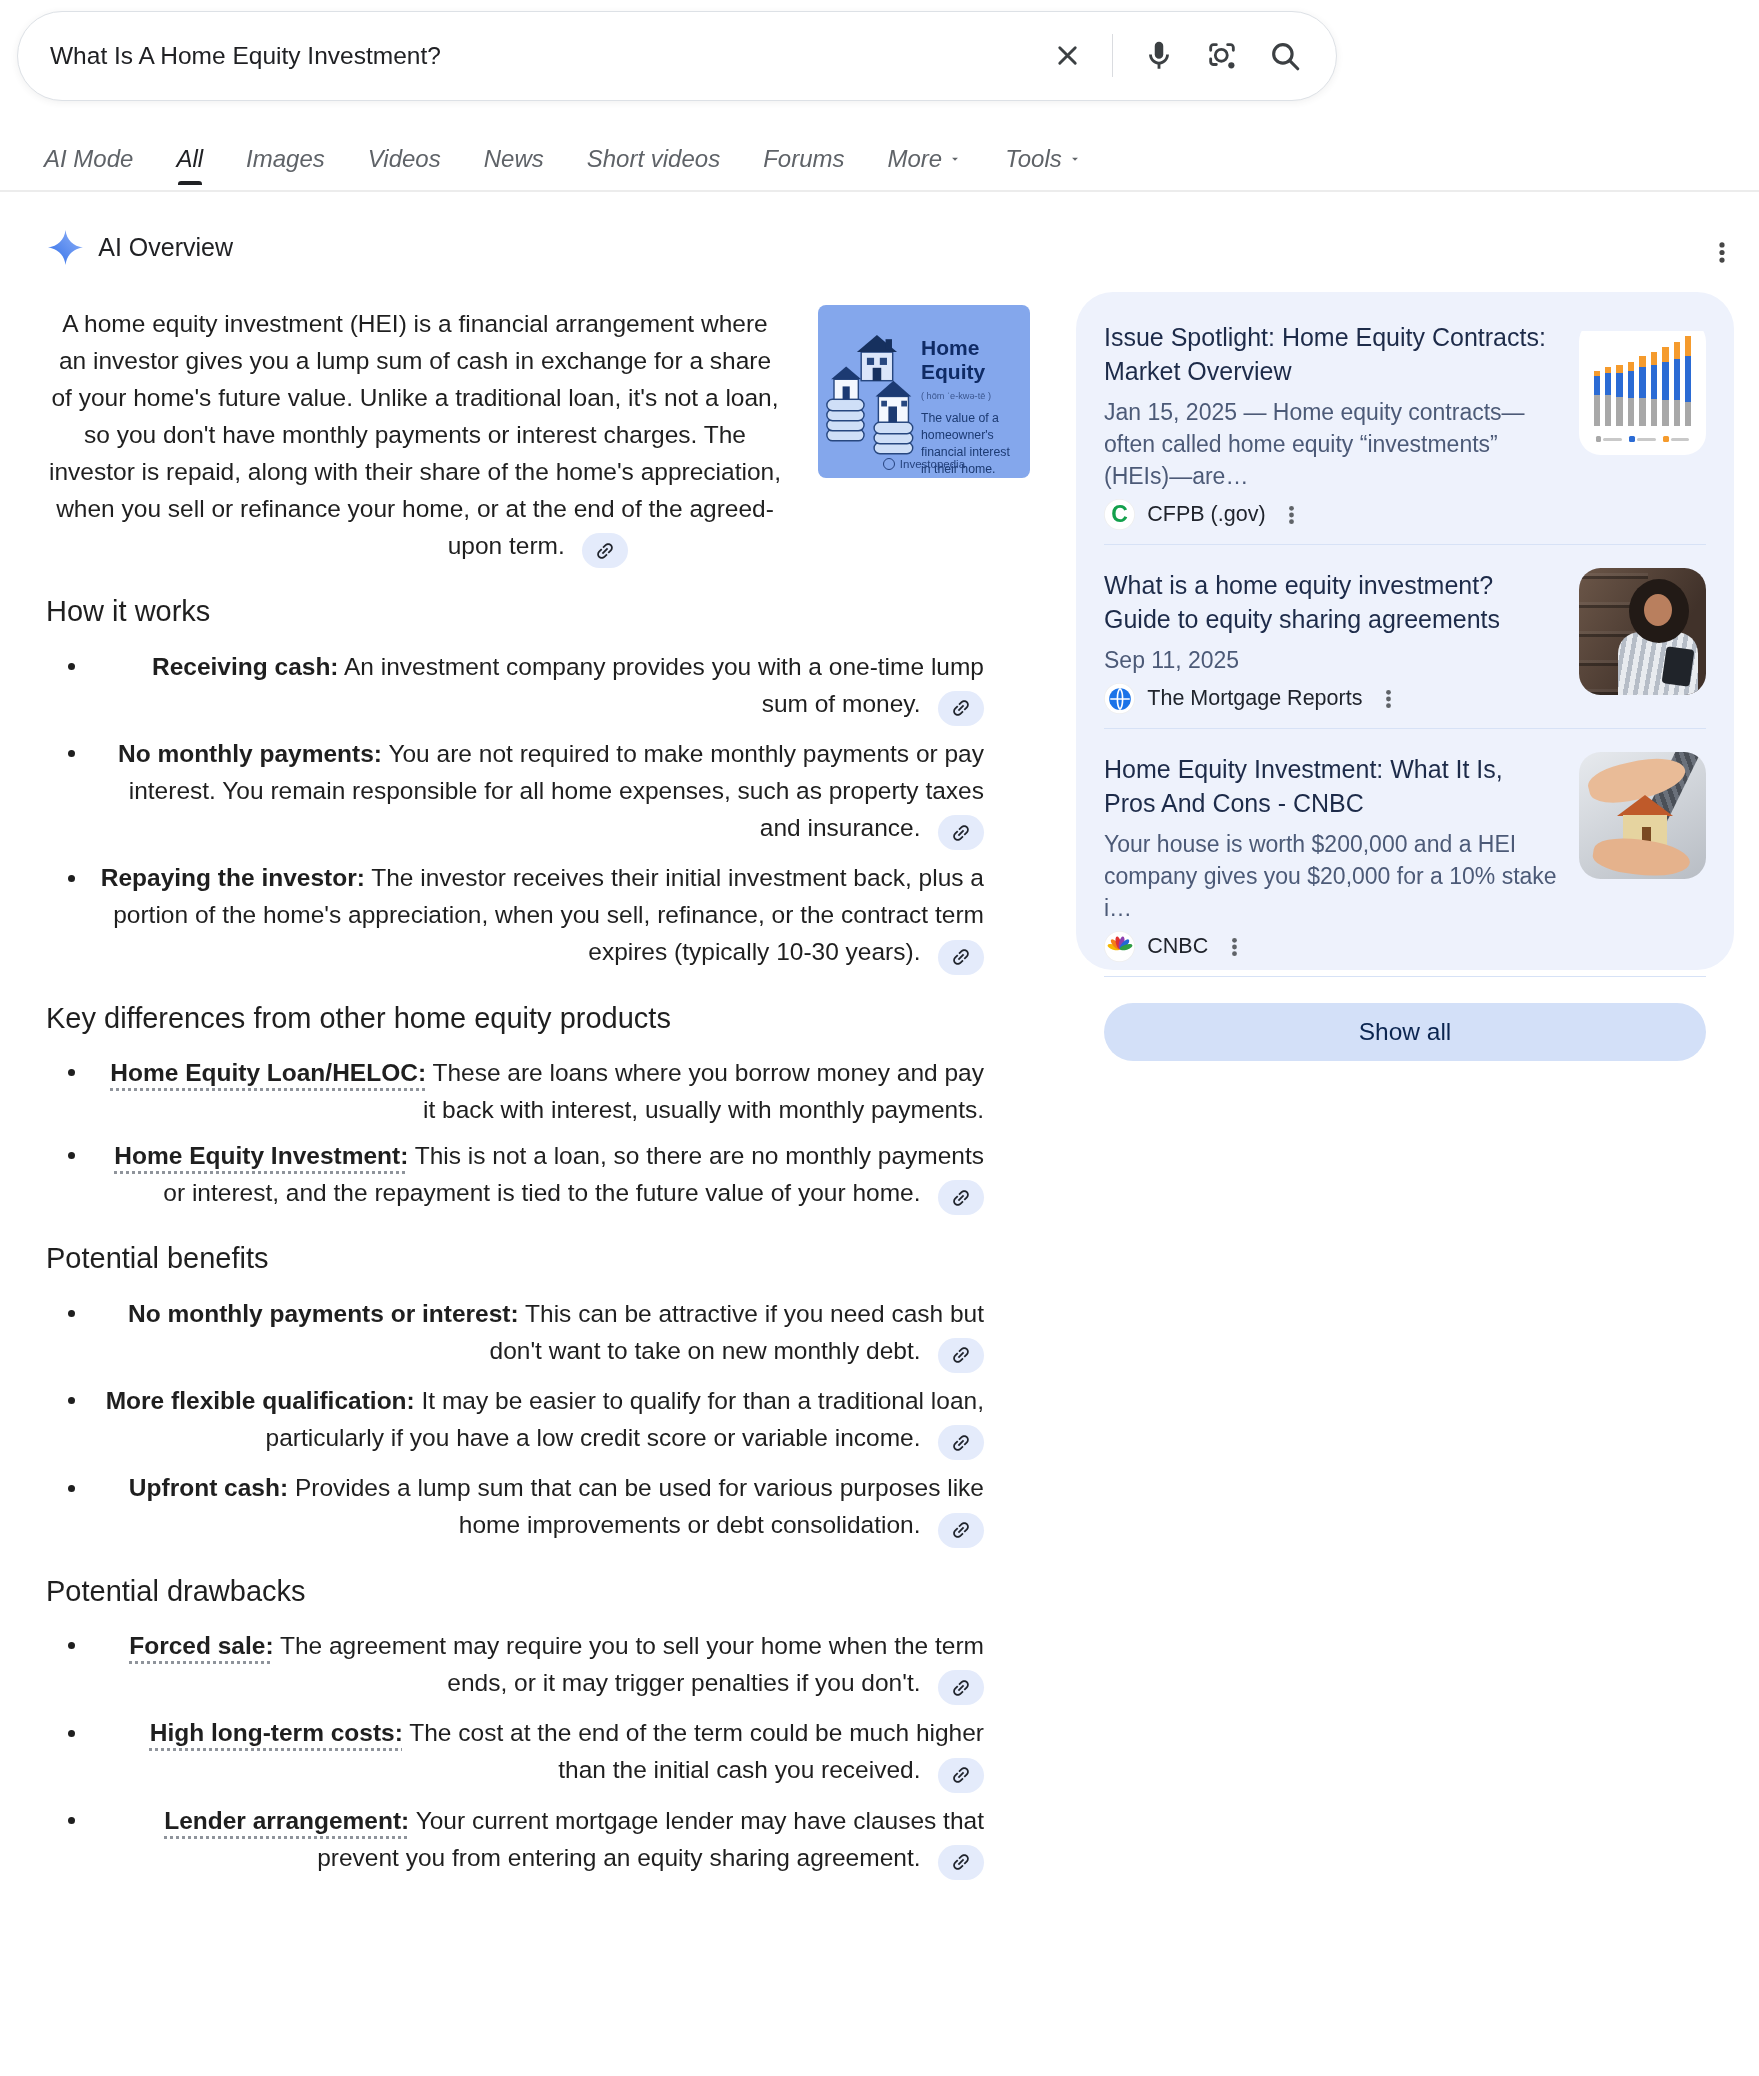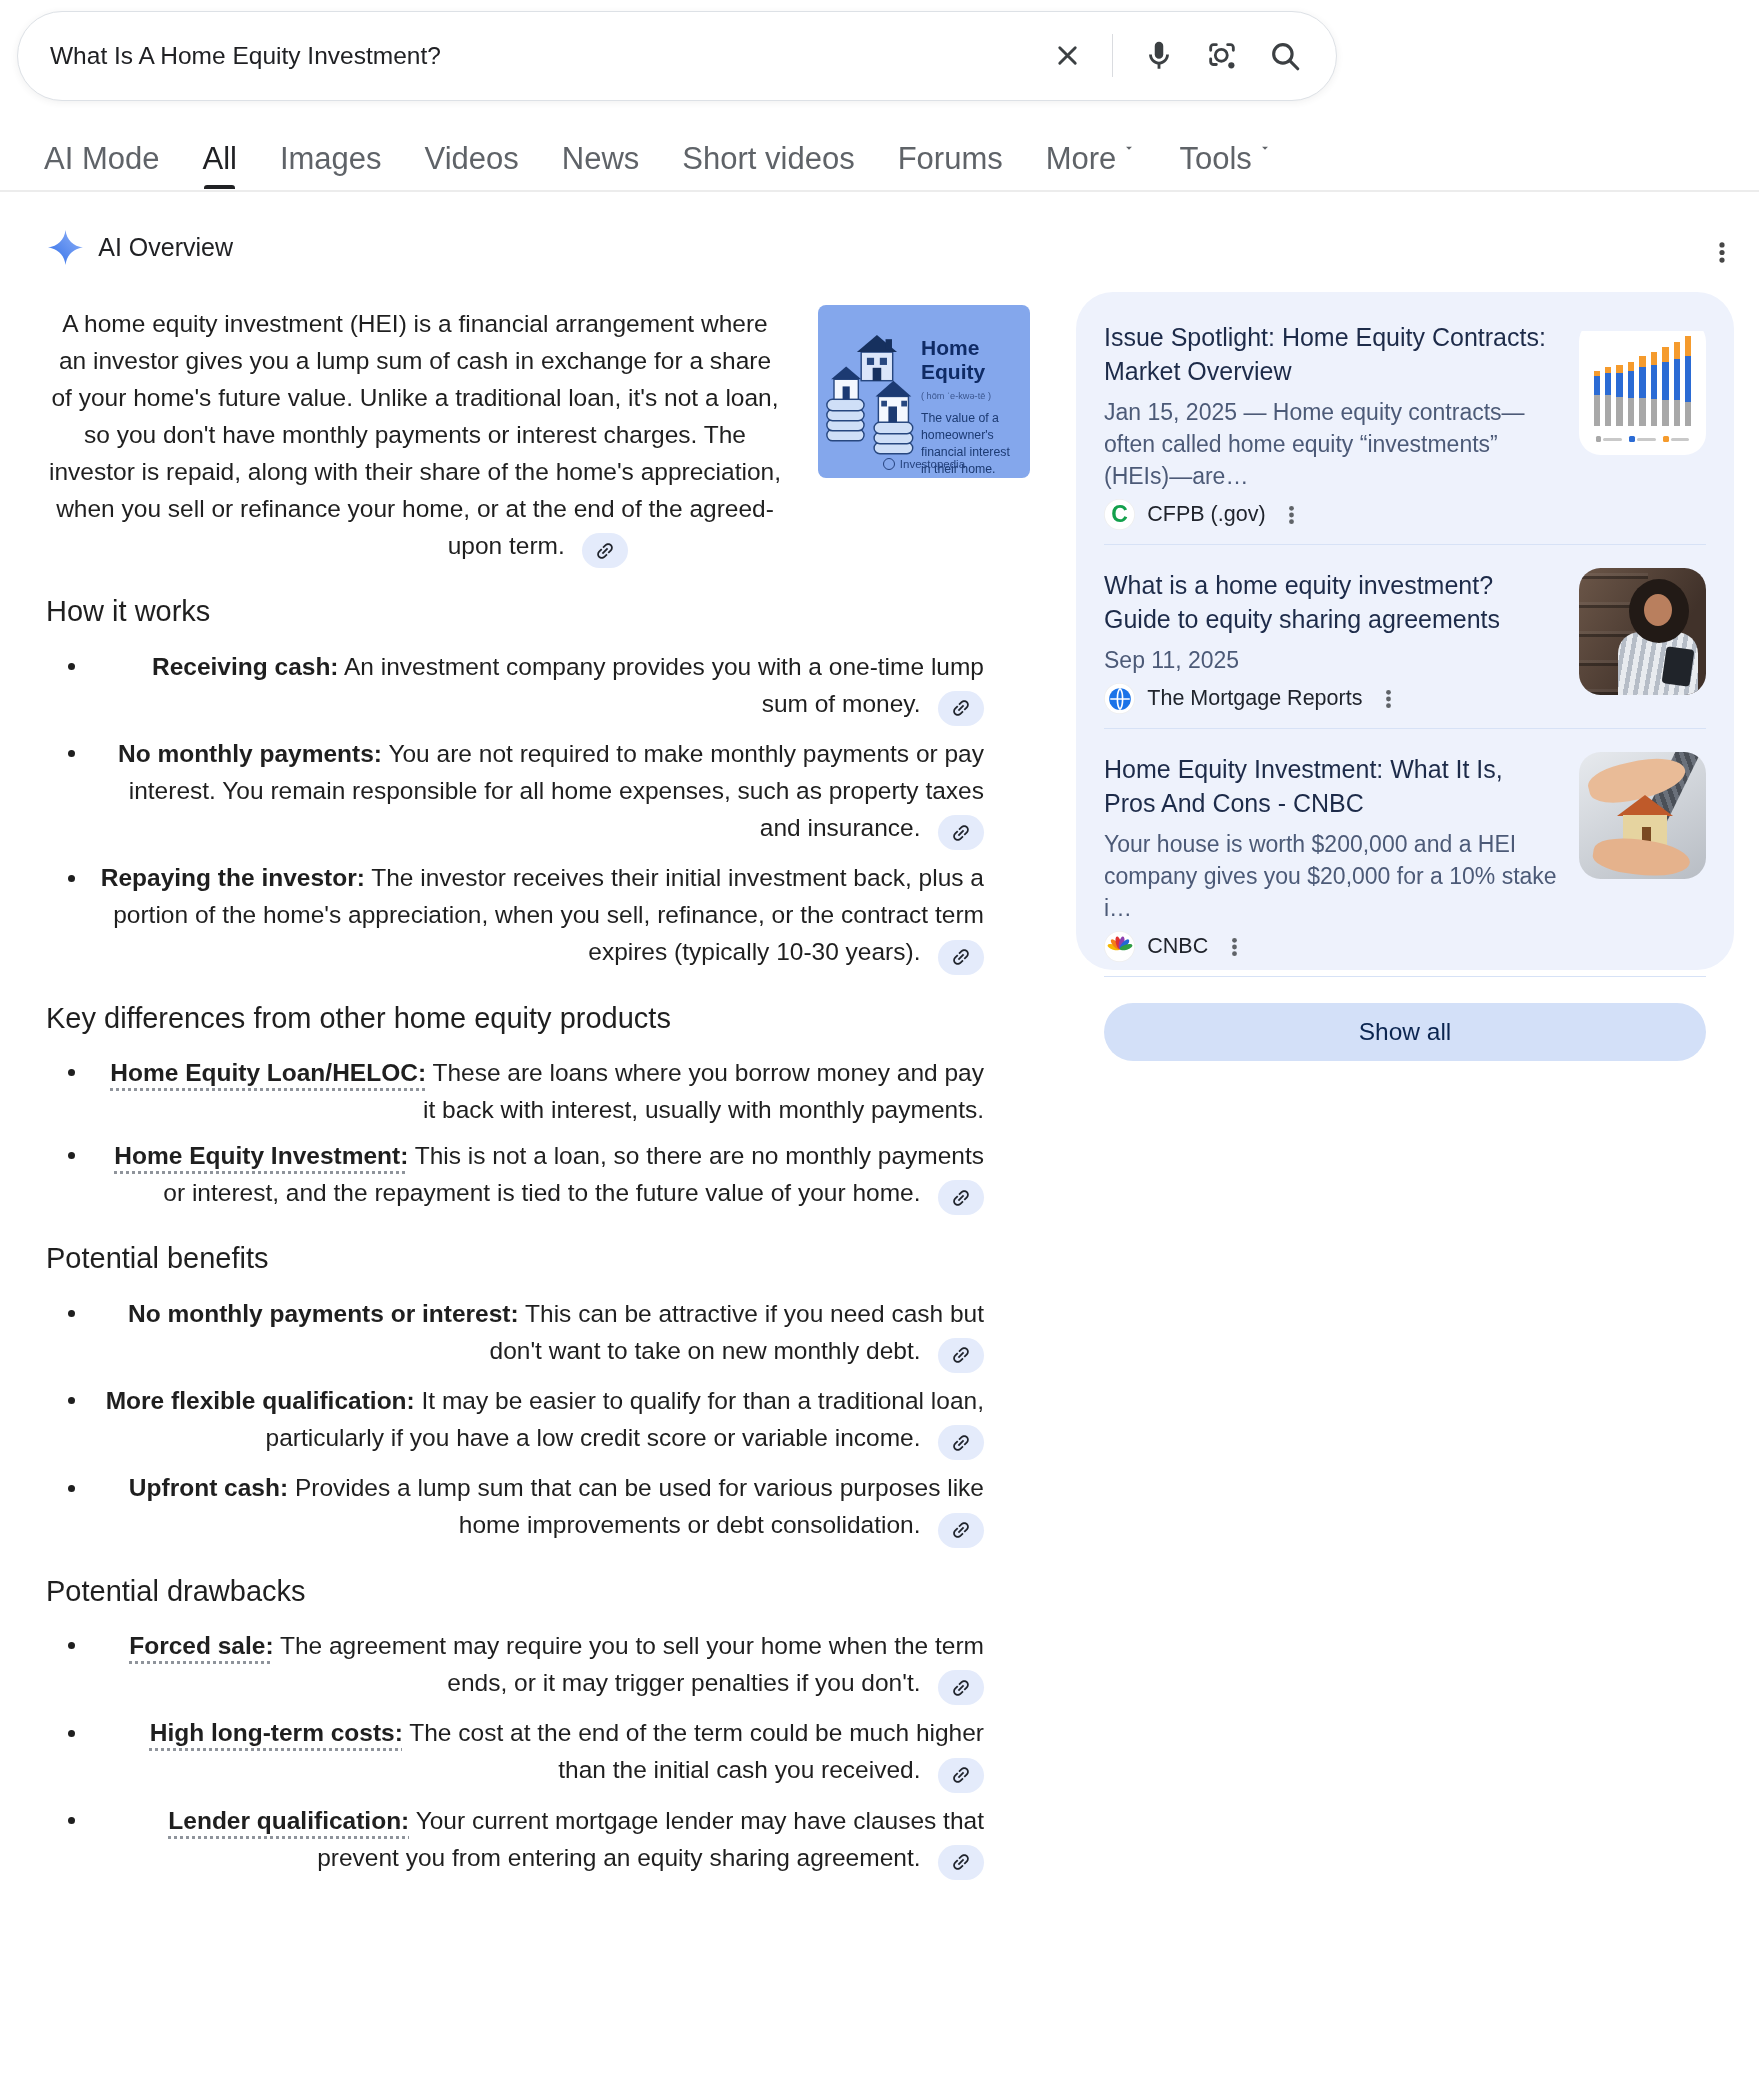--- a/index.html
+++ b/index.html
@@ -10,21 +10,21 @@
   .searchbar{position:absolute;left:17px;top:10.7px;width:1320px;height:90px;box-sizing:border-box;
              border:1.5px solid #dde1e6;border-radius:46px;display:flex;align-items:center;
              box-shadow:0 1.5px 7.7px rgba(60,64,67,.08);background:#fff;}
   .query{margin-left:32px;font-size:24.5px;color:#202124;flex:1;white-space:nowrap;}
   .sb-icons{display:flex;align-items:center;gap:29px;margin-right:34px;}
   .sb-icons svg{display:block;}
   .sb-divider{width:1.5px;height:43px;background:#dadce0;}
 
   
   .tabs{position:absolute;left:44px;top:140px;display:flex;gap:43px;align-items:center;height:38px;}
-  .tab{position:relative;display:flex;align-items:flex-start;gap:6.1px;font-size:31px;color:#5f6368;cursor:pointer;}
+  .tab{position:relative;display:flex;align-items:center;gap:6.1px;font-size:24px;color:#5f6368;cursor:pointer;font-style:italic;}
   .tab.active{color:#202124;}
   .tab.active::after{content:'';position:absolute;left:1.5px;right:1.5px;bottom:-12.3px;height:4.6px;
                      background:#202124;border-radius:3.1px 3.1px 0 0;}
   .tabs-rule{position:absolute;left:0;top:190px;width:1759px;height:1.5px;background:#ececec;}
 
   
   .aio-head{position:absolute;left:48px;top:230px;display:flex;align-items:center;gap:15.3px;}
   .aio-label{font-size:25px;color:#202124;}
   .aio-kebab{position:absolute;left:1703px;top:231px;width:37px;height:43px;display:flex;
              align-items:center;justify-content:center;cursor:pointer;}
@@ -321,21 +321,21 @@
                 </g>
               </svg>
             </span></li>
           <li><span class="lead dotted">High long-term costs:</span> The cost at the end of the term could be much higher than the initial cash you received. <span class="chip">
               <svg viewBox="0 0 24 24">
                 <g transform="rotate(-45 12 12)">
                   <path fill="#20242c" d="M3.9 12c0-1.71 1.39-3.1 3.1-3.1h4V7H7c-2.76 0-5 2.24-5 5s2.24 5 5 5h4v-1.9H7c-1.71 0-3.1-1.39-3.1-3.1zM8 13h8v-2H8v2zm9-6h-4v1.9h4c1.71 0 3.1 1.39 3.1 3.1s-1.39 3.1-3.1 3.1h-4V17h4c2.76 0 5-2.24 5-5s-2.24-5-5-5z"></path>
                 </g>
               </svg>
             </span></li>
-          <li><span class="lead dotted">Lender qualification:</span> Your current mortgage lender may have clauses that prevent you from entering an equity sharing agreement. <span class="chip">
+          <li><span class="lead dotted">Lender arrangement:</span> Your current mortgage lender may have clauses that prevent you from entering an equity sharing agreement. <span class="chip">
               <svg viewBox="0 0 24 24">
                 <g transform="rotate(-45 12 12)">
                   <path fill="#20242c" d="M3.9 12c0-1.71 1.39-3.1 3.1-3.1h4V7H7c-2.76 0-5 2.24-5 5s2.24 5 5 5h4v-1.9H7c-1.71 0-3.1-1.39-3.1-3.1zM8 13h8v-2H8v2zm9-6h-4v1.9h4c1.71 0 3.1 1.39 3.1 3.1s-1.39 3.1-3.1 3.1h-4V17h4c2.76 0 5-2.24 5-5s-2.24-5-5-5z"></path>
                 </g>
               </svg>
             </span></li>
         </ul>
       </div>
   </div>
 

